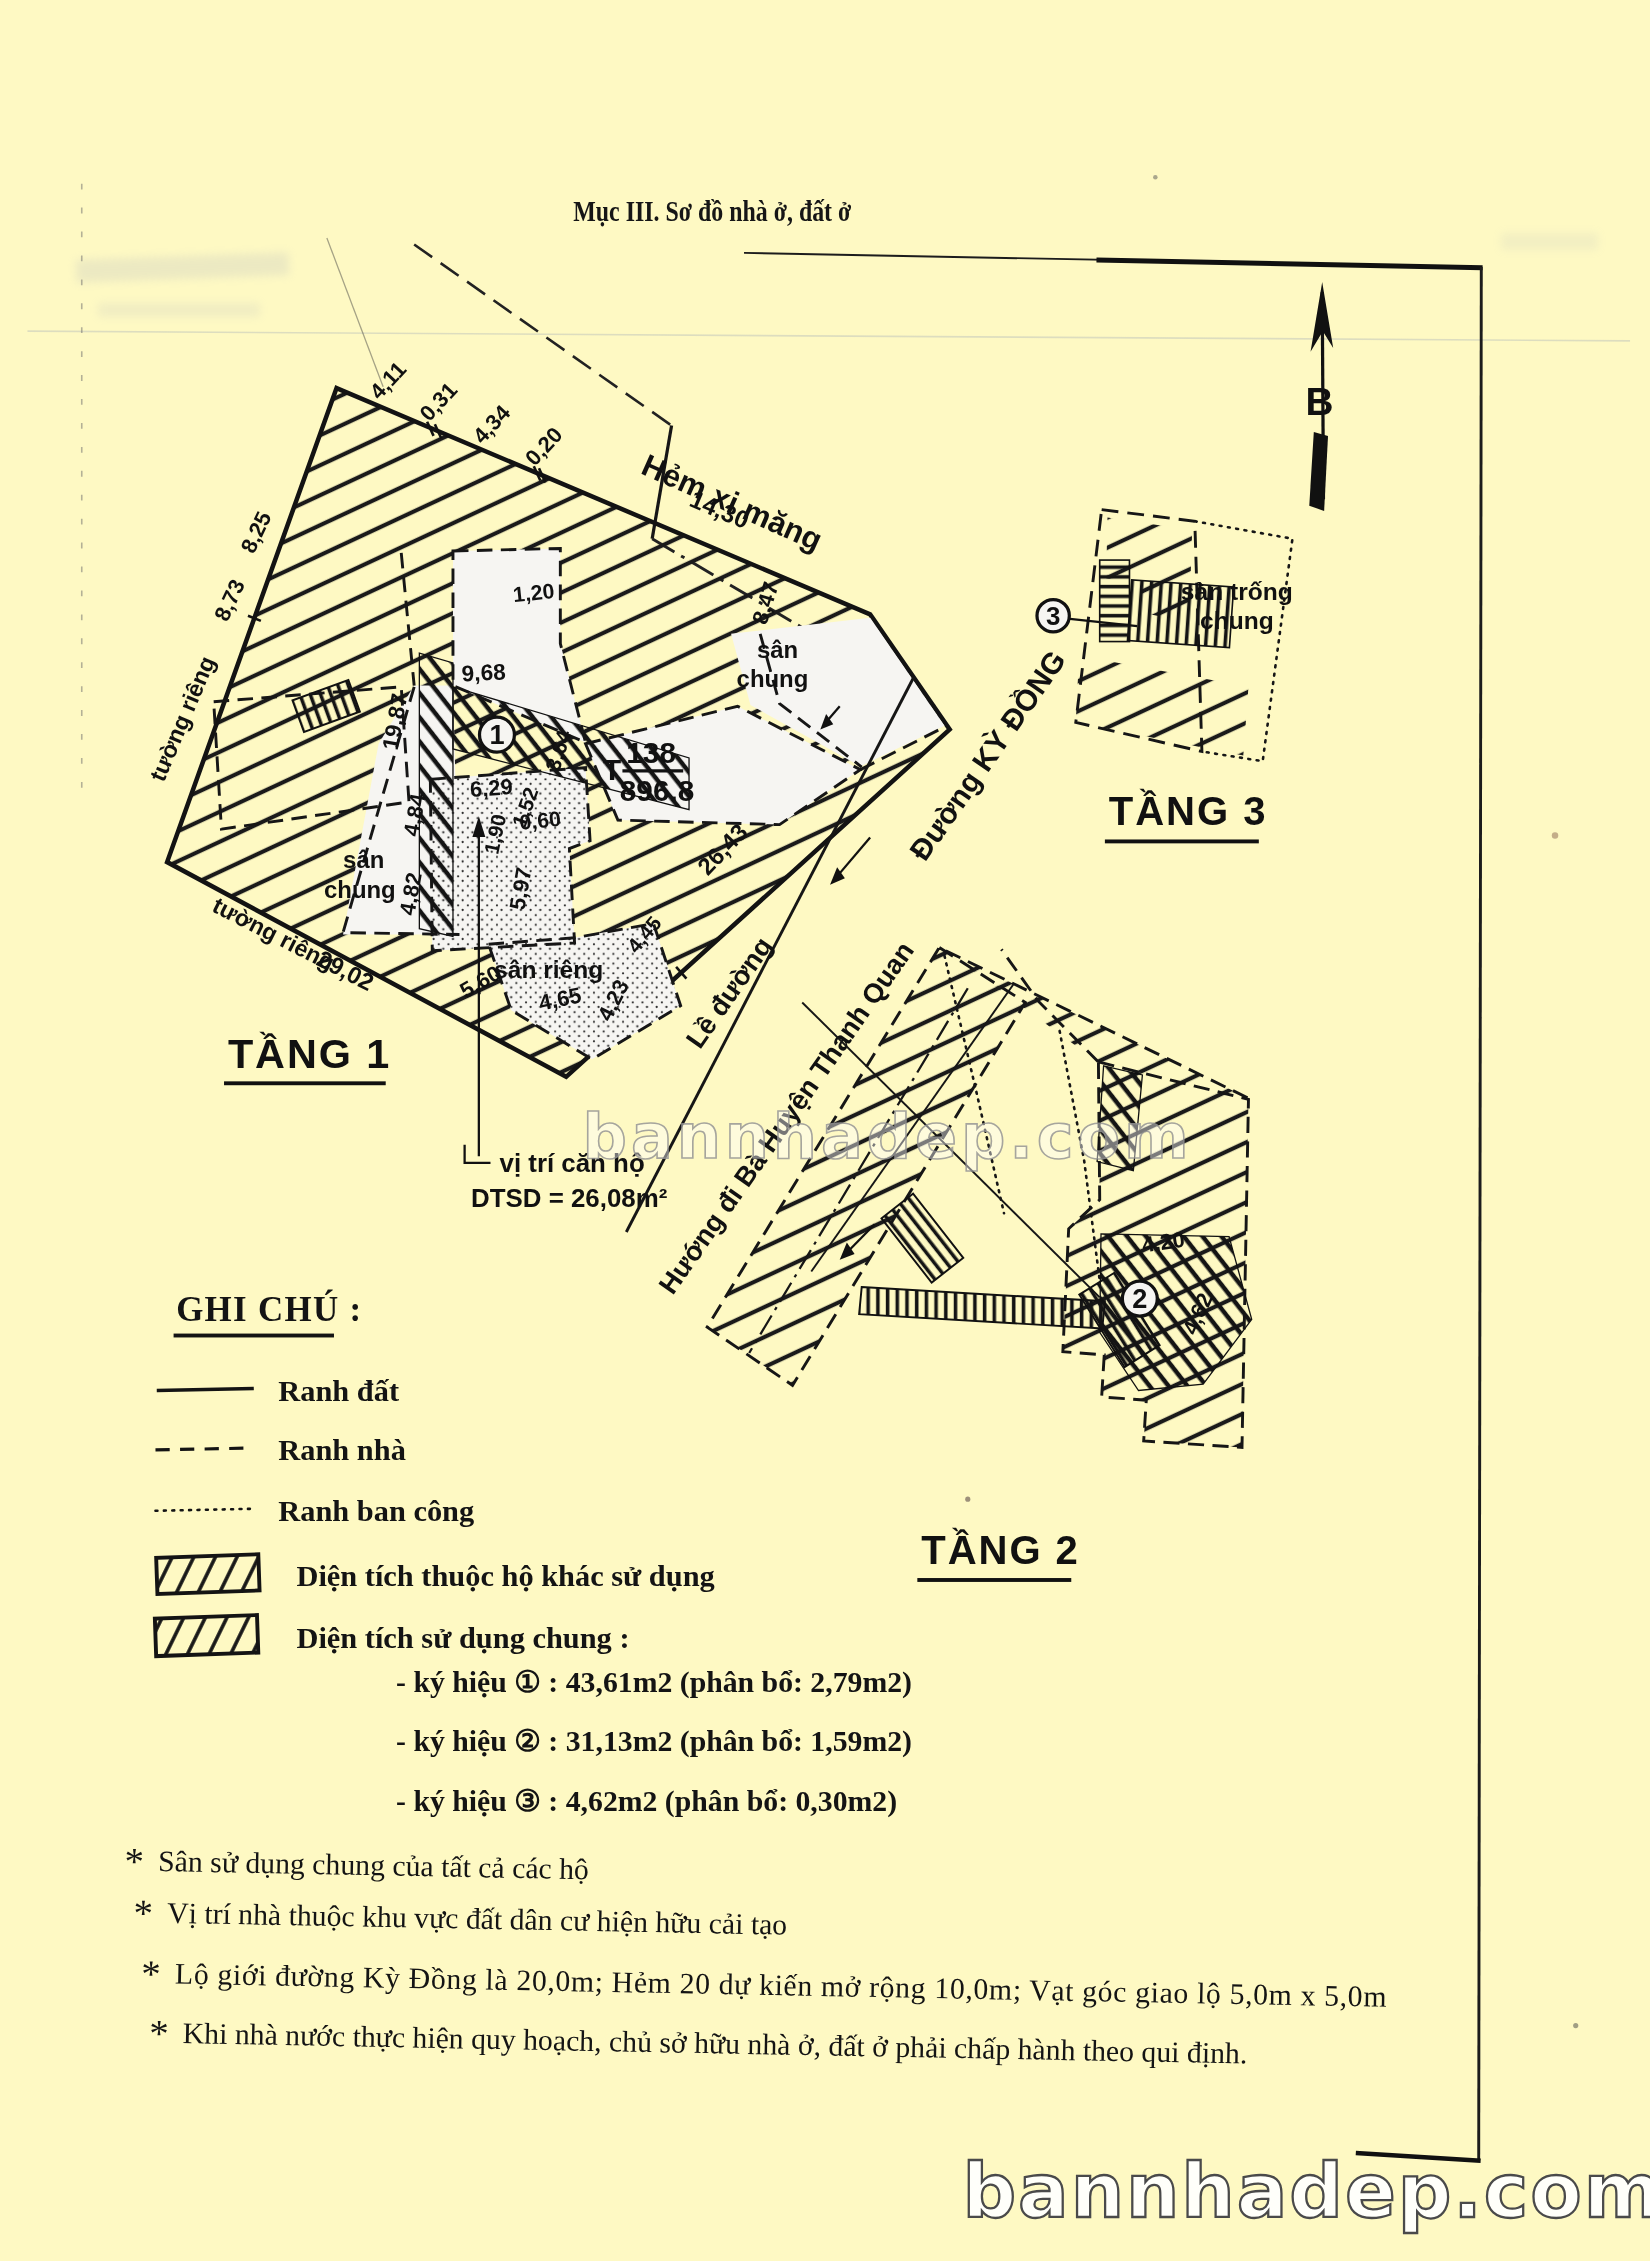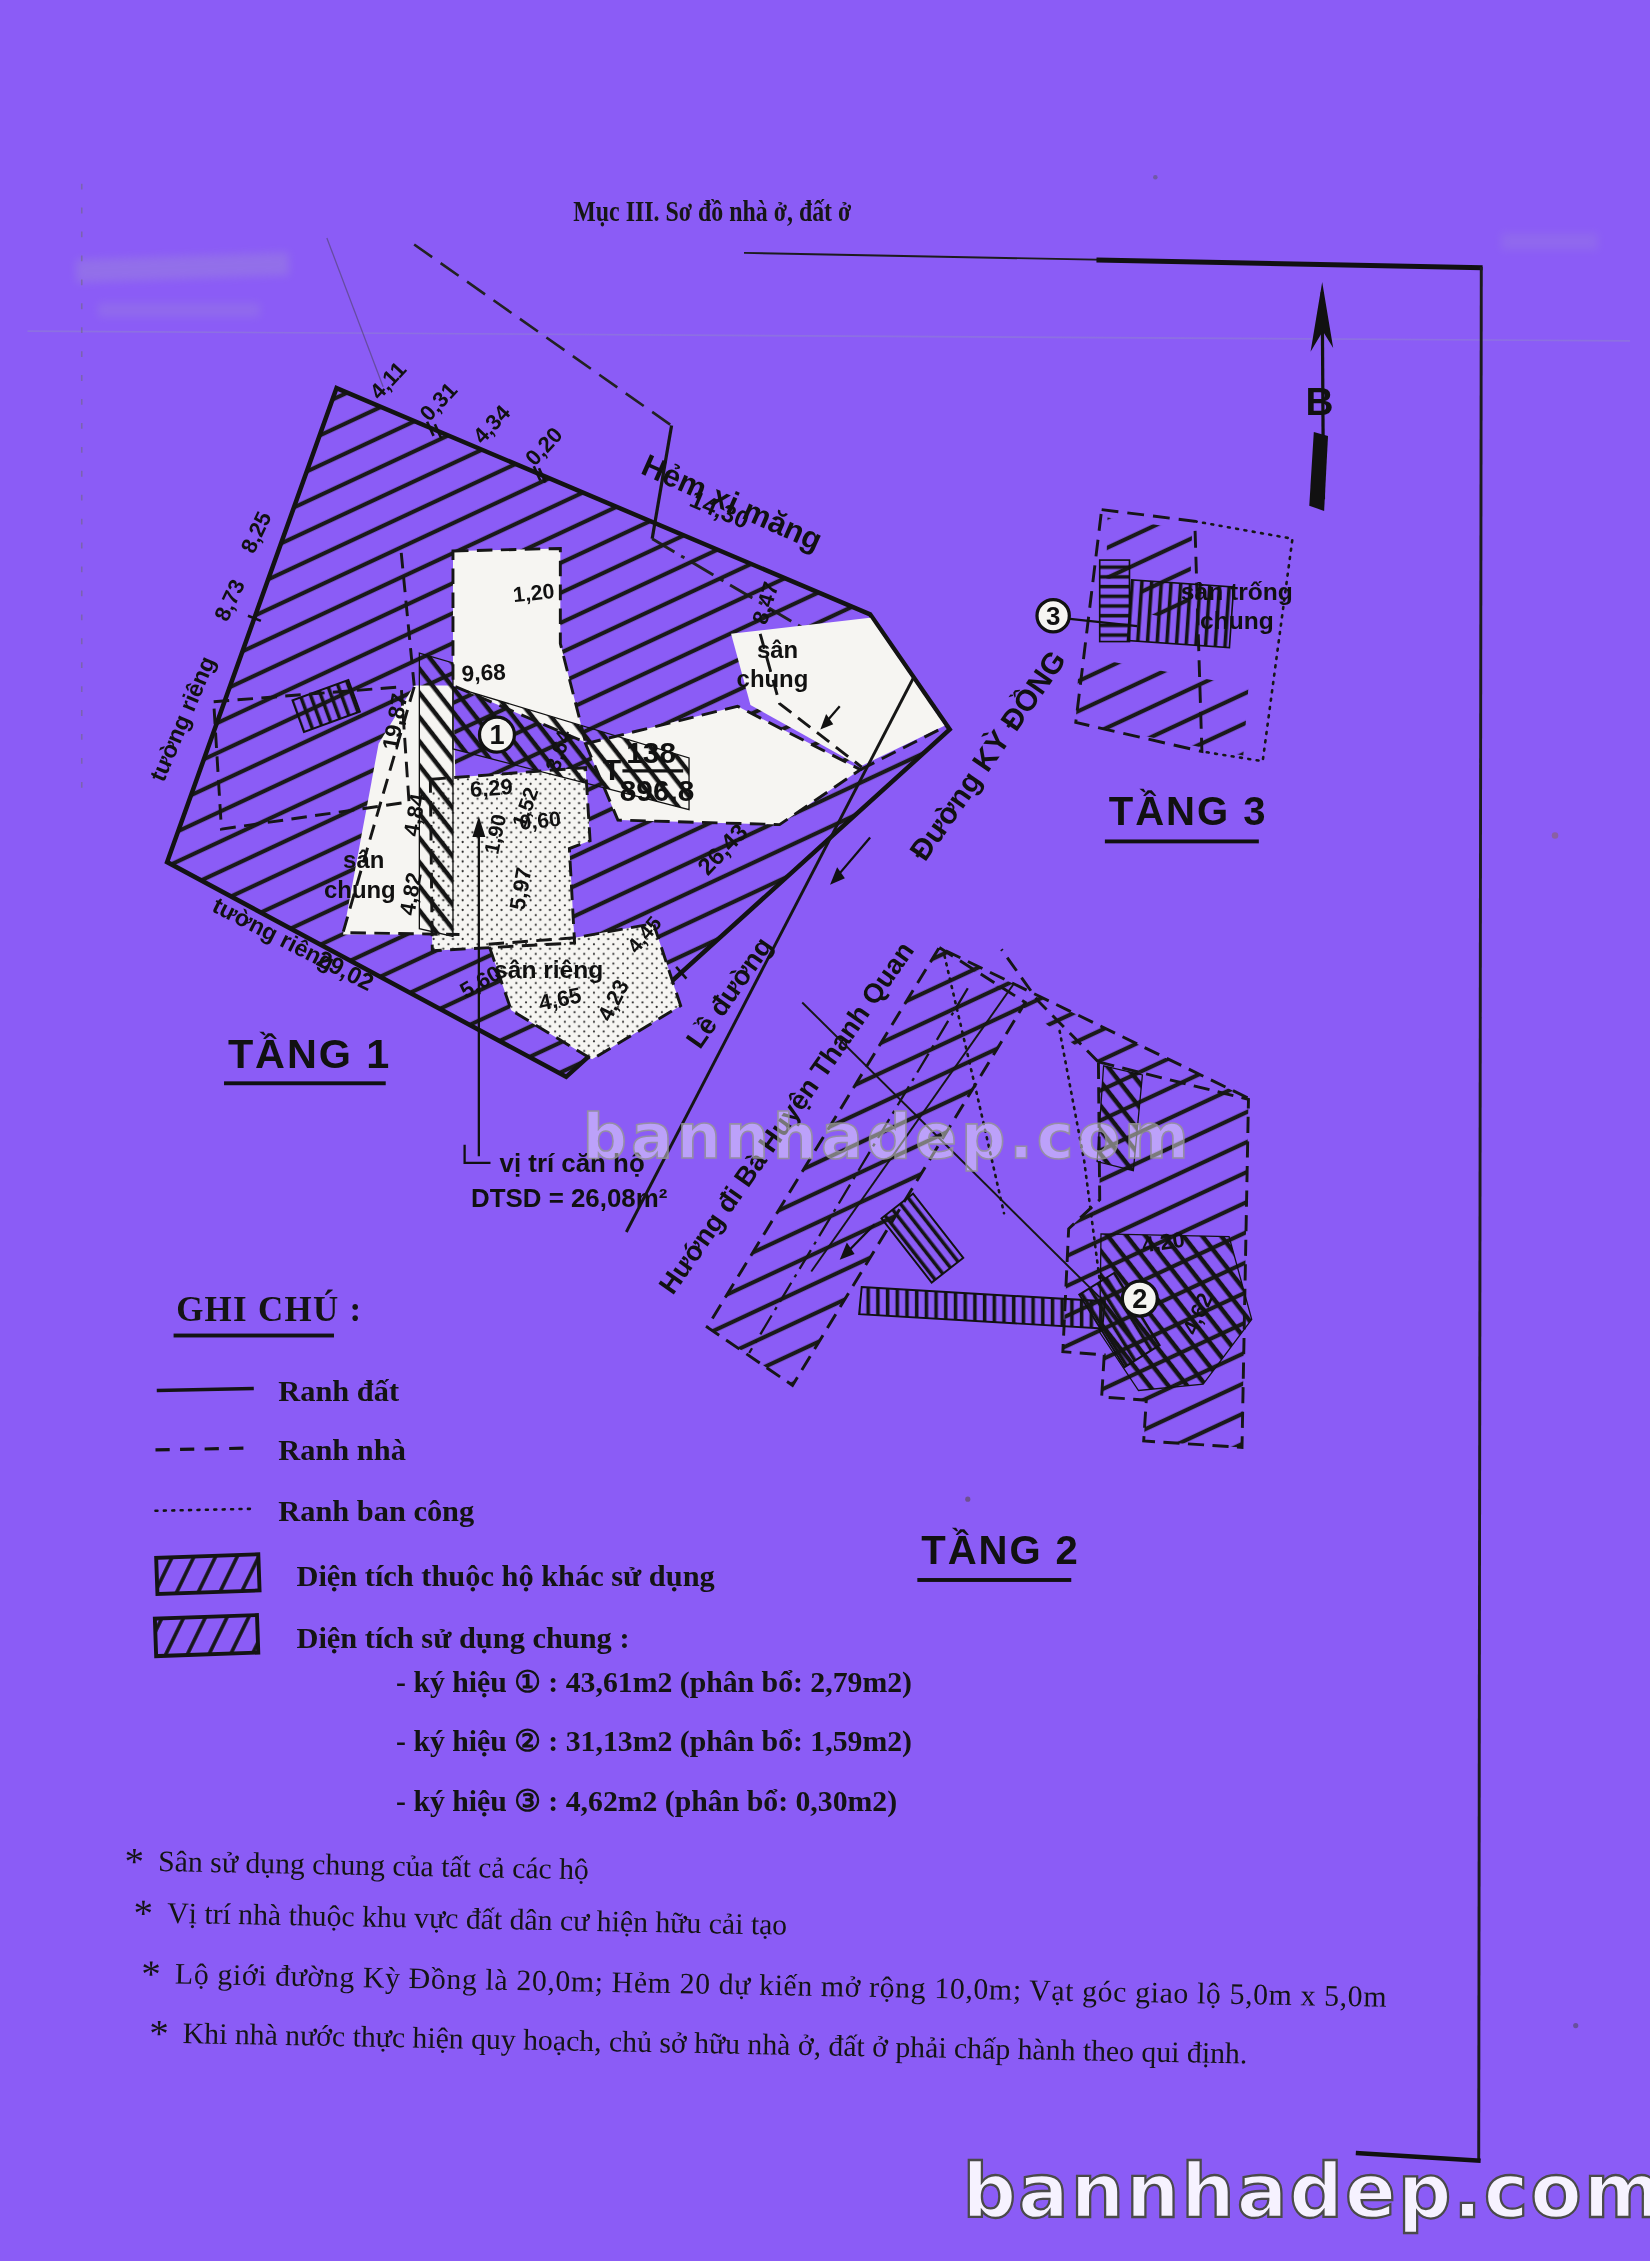--- a/index.html
+++ b/index.html
@@ -1,16 +1,16 @@
 <!DOCTYPE html>
 <html style="font-size:10.3px"><head>
 <meta charset="utf-8">
 <style>
   html,body{margin:0;padding:0;background:#d8d8d8;}
-  .page{position:relative;width:1651px;height:2261px;background:#8b5cf6;overflow:hidden;
+  .page{position:relative;width:1651px;height:2261px;background:#fef9c3;overflow:hidden;
         font-family:"Liberation Sans","DejaVu Sans",sans-serif;}
   svg{position:absolute;left:0;top:0;}
   .smudge{position:absolute;background:#aeb3bf;filter:blur(4.5px);}
 </style>
 </head>
 <body>
 
 <div class="page">
 
   <div class="smudge" style="left:76px;top:256px;width:213px;height:23px;opacity:.22;transform:rotate(-2deg);"></div>

